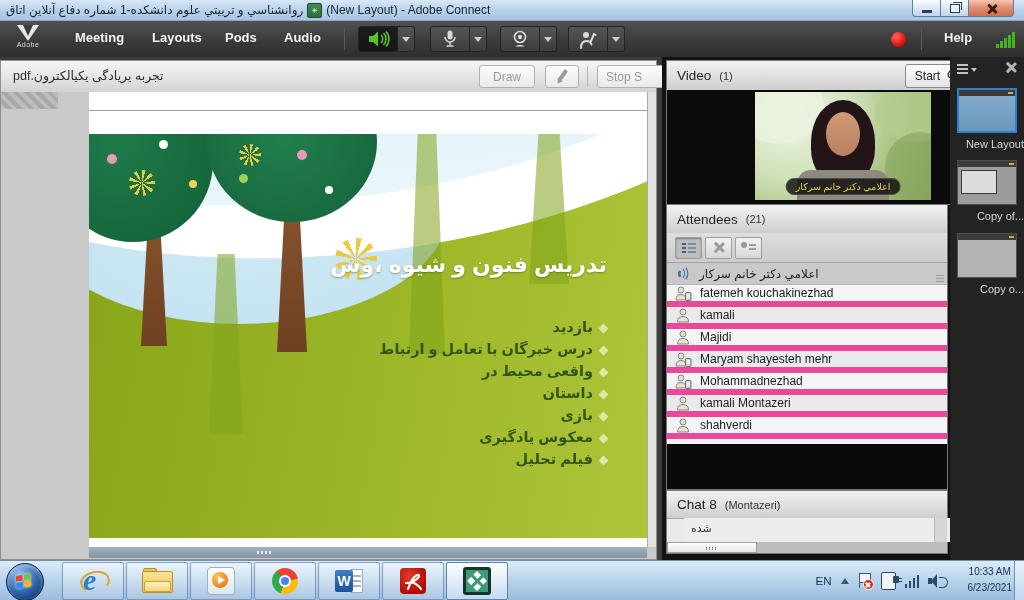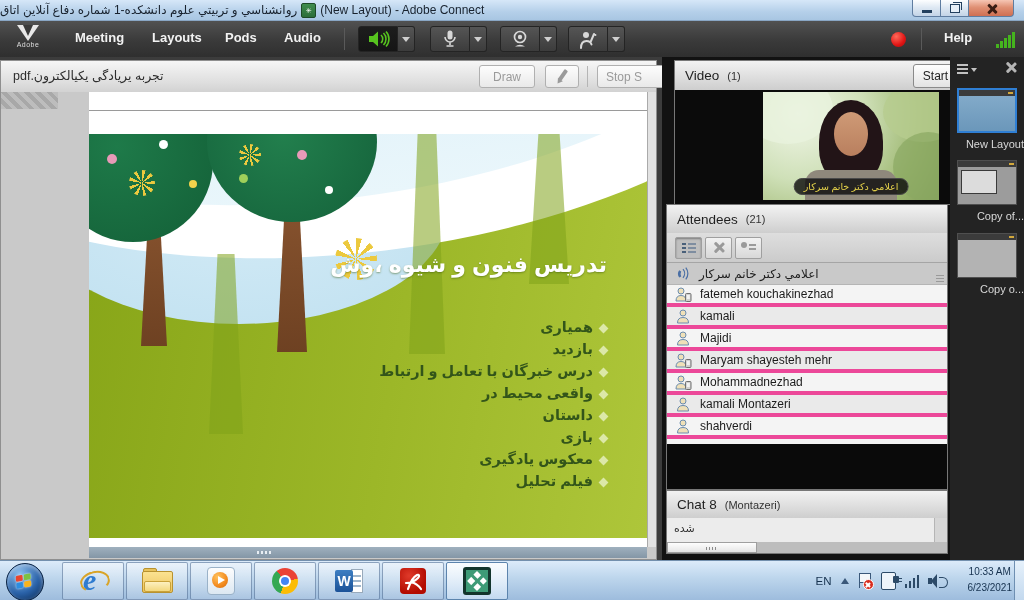--- a/index.html
+++ b/index.html
@@ -4,21 +4,21 @@
 <style>
   html,body{margin:0;padding:0;background:#000;}
   .screen{position:relative;width:1024px;height:600px;overflow:hidden;
     font-family:"Liberation Sans","DejaVu Sans",sans-serif;-webkit-font-smoothing:antialiased;}
 
   
   .titlebar{position:absolute;left:0;top:0;width:1024px;height:20px;
     background:linear-gradient(#d6e7f8,#b4cfe9 60%,#a8c6e2);border-bottom:1px solid #89a6c4;
     display:flex;align-items:center;font-size:12px;color:#18222e;}
   .titlebar .txt{white-space:nowrap;}
-  .title-ar{}
+  .title-ar{margin-left:6px;}
   .title-icon{width:13px;height:13px;margin:0 4px;background:linear-gradient(#3f8d4e,#2c6e3a);
     border:1px solid #1d4a27;border-radius:2px;display:inline-flex;align-items:center;justify-content:center;
     color:#fff;font-size:7px;line-height:7px;}
   .winbtns{position:absolute;right:10px;top:0;display:flex;}
   .winbtn{height:17px;border:1px solid #5f7da0;border-top:none;background:linear-gradient(#fdfeff,#dfe9f3 45%,#c3d4e7);
     display:flex;align-items:center;justify-content:center;box-sizing:border-box;}
   .winbtn.min{width:29px;border-radius:0 0 0 4px;}
   .winbtn.res{width:28px;border-left:none;}
   .winbtn.cls{width:45px;border-left:none;border-radius:0 0 4px 0;
     background:linear-gradient(#f6c6b4,#e09175 45%,#cf6f52);}
@@ -113,21 +113,21 @@
   .bullets li{height:22px;line-height:22px;font-size:14.5px;font-weight:bold;color:#33551a;white-space:nowrap;}
   .bullets li .bmark{display:inline-block;width:7px;height:7px;background:#dce8a8;transform:rotate(45deg);margin-right:0;margin-left:7px;vertical-align:middle;}
 
   
   .rightpanel{position:absolute;left:662px;top:57px;width:288px;height:503px;background:#121212;}
   .pod-head{background:linear-gradient(#f2f2f2,#d9d9d9 70%,#cecece);border-bottom:1px solid #a8a8a8;
     color:#1f1f1f;display:flex;align-items:center;}
   .pod-title{font-size:13.5px;margin-left:10px;}
   .pod-count{font-size:11px;margin-left:8px;color:#333;}
 
-  .video-pod{position:absolute;left:4px;top:3px;width:310px;height:145px;border:1px solid #777;box-sizing:border-box;background:#c4b5fd;margin-left:8px;}
+  .video-pod{position:absolute;left:4px;top:3px;width:310px;height:145px;border:1px solid #777;box-sizing:border-box;background:#c4b5fd;}
   .video-head{position:absolute;left:0;top:0;width:100%;height:29px;}
   .start-btn{position:absolute;right:6px;top:3px;width:62px;height:22px;border:1px solid #8a8a8a;border-radius:3px;
     background:linear-gradient(#fefefe,#e3e3e3);display:flex;align-items:center;justify-content:center;gap:5px;
     font-size:12px;color:#222;}
   .video-body{position:absolute;left:0;top:29px;width:100%;height:114px;background:#0b0b0b;}
   .video-img{position:absolute;left:88px;top:2px;width:176px;height:108px;overflow:hidden;
     background:radial-gradient(circle at 20% 20%,#f2f7ea,#cfe0b8 40%,#9db770 75%,#7e9b55);}
   .vi-blob{position:absolute;border-radius:50%;}
   .vb1{left:-20px;top:-18px;width:90px;height:70px;background:#e9f2dd;opacity:.8;}
   .vb2{left:120px;top:-10px;width:80px;height:60px;background:#b7cc8f;opacity:.8;}
@@ -155,31 +155,31 @@
     linear-gradient(#7e8da0,#7e8da0) 6px 5px/8px 2px no-repeat,
     linear-gradient(#7e8da0,#7e8da0) 6px 9px/8px 2px no-repeat;}
   .ic-break{position:relative;width:13px;height:13px;}
   .ic-break:before,.ic-break:after{content:"";position:absolute;left:5.5px;top:0;width:2.5px;height:13px;background:#9a9a9a;border-radius:1px;}
   .ic-break:before{transform:rotate(45deg);} .ic-break:after{transform:rotate(-45deg);}
   .ic-personlines{position:relative;width:15px;height:12px;}
   .ic-personlines:before{content:"";position:absolute;left:0;top:0;width:6px;height:6px;border-radius:50%;background:#9a9a9a;}
   .ic-personlines:after{content:"";position:absolute;left:8px;top:2px;width:7px;height:8px;
     background:linear-gradient(#9a9a9a,#9a9a9a) 0 0/7px 2px no-repeat,linear-gradient(#9a9a9a,#9a9a9a) 0 4px/7px 2px no-repeat,linear-gradient(#9a9a9a,#9a9a9a) 0 8px/7px 2px no-repeat;}
   .att-rows{position:absolute;left:0;top:58px;width:100%;height:226px;background:#0a0a0a;overflow:hidden;}
-  .att-row{height:22px;display:flex;align-items:center;border-bottom:4px solid #ec4899;
+  .att-row{height:22px;display:flex;align-items:center;border-bottom:6px solid #ec4899;
     background:#f4f4f4;font-size:12px;color:#1c1c1c;padding-left:8px;gap:8px;box-sizing:border-box;}
   .att-row.alt{background:#eaeaea;}
   .att-row.selected{background:#c9c9c9;border-bottom:1px solid #b5b5b5;}
   .att-row .nm{white-space:nowrap;}
   .att-grip{position:absolute;right:3px;top:8px;width:8px;height:7px;
     background:repeating-linear-gradient(#9a9a9a 0 1px,transparent 1px 3px);}
 
   .chat-pod{position:absolute;left:4px;top:433px;width:282px;height:64px;border:1px solid #777;box-sizing:border-box;background:#e9e9e9;}
   .chat-head{position:absolute;left:0;top:0;width:100%;height:27px;}
-  .chat-body{position:absolute;left:0;top:27px;width:100%;height:24px;background:#ececec;}
+  .chat-body{position:absolute;left:17px;top:27px;width:100%;height:24px;background:#ececec;}
   .chat-msg{position:absolute;left:7px;top:4px;font-size:11px;color:#333;}
   .chat-vscroll{position:absolute;right:0;top:27px;width:12px;height:24px;background:#d6d6d6;border-left:1px solid #b5b5b5;}
   .chat-hscroll{position:absolute;left:0;top:51px;width:100%;height:11px;background:#bdbdbd;}
   .chat-hthumb{position:absolute;left:0;top:0;width:90px;height:11px;background:linear-gradient(#fdfdfd,#e6e6e6);border:1px solid #9f9f9f;box-sizing:border-box;}
   .chat-hthumb .grip{position:absolute;left:38px;top:4px;width:10px;height:3px;
     background:repeating-linear-gradient(90deg,#8a8a8a 0 1px,transparent 1px 3px);}
 
   
   .lstrip{position:absolute;left:950px;top:57px;width:74px;height:503px;background:#232323;}
   .lstrip-menu{position:absolute;left:7px;top:6px;width:20px;height:13px;display:flex;align-items:center;gap:3px;}
@@ -391,21 +391,20 @@
           <span class="flower" style="left:70px;top:6px;width:9px;height:9px;background:#fff;"></span>
           <span class="flower" style="left:100px;top:46px;width:8px;height:8px;background:#f2d24c;"></span>
           <span class="flower" style="left:150px;top:40px;width:9px;height:9px;background:#9fd05a;"></span>
           <span class="flower" style="left:208px;top:16px;width:10px;height:10px;background:#e89ab8;"></span>
           <span class="flower" style="left:236px;top:52px;width:8px;height:8px;background:#fff;"></span>
           <span class="starburst sb-s1"></span>
           <span class="starburst sb-s2"></span>
           <span class="starburst sb-big"></span>
           <div class="slide-title">تدریس فنون و شیوه ،وش</div>
           <ul class="bullets">
-            <li><span>همیاری</span><span class="bmark"></span></li>
             <li><span>بازدید</span><span class="bmark"></span></li>
             <li><span>درس خبرگان با تعامل و ارتباط</span><span class="bmark"></span></li>
             <li><span>واقعی محیط در</span><span class="bmark"></span></li>
             <li><span>داستان</span><span class="bmark"></span></li>
             <li><span>بازی</span><span class="bmark"></span></li>
             <li><span>معکوس یادگیری</span><span class="bmark"></span></li>
             <li><span>فیلم تحلیل</span><span class="bmark"></span></li>
           </ul>
         </div>
       </div>

